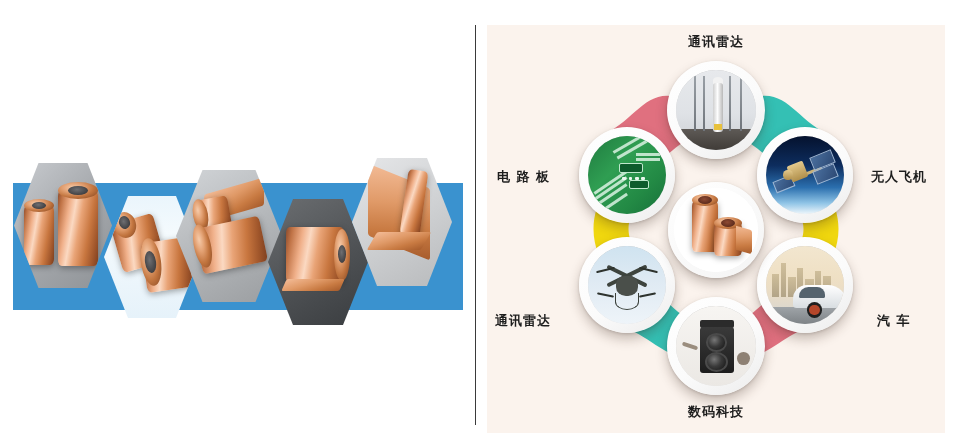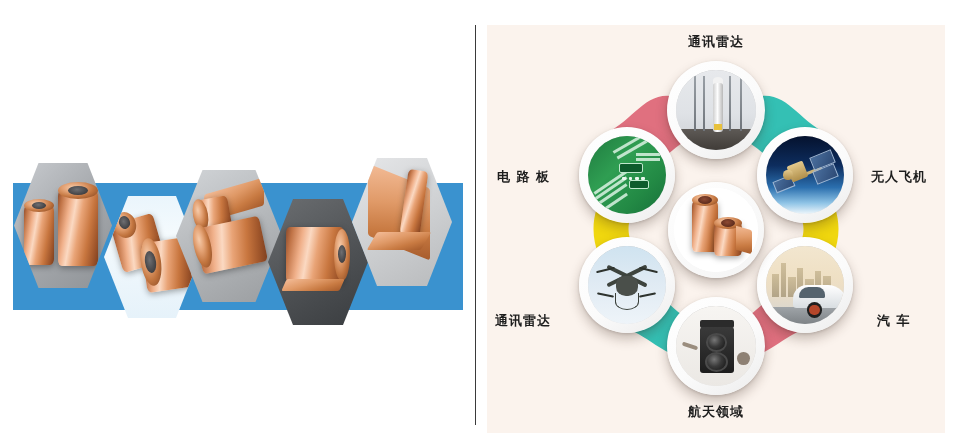--- a/index.html
+++ b/index.html
@@ -313,21 +313,21 @@
         <div class="scene sc-cam">
           <div class="acc" style="left:8%;  top:48%; width:20%; height:5%; transform:rotate(18deg);"></div>
           <div class="acc" style="left:76%; top:58%; width:16%; height:16%; border-radius:50%; background:#8e8174;"></div>
           <div class="hood" style="left:30%; top:18%; width:42%; height:10%;"></div>
           <div class="cbody" style="left:30%; top:26%; width:42%; height:58%;"></div>
           <div class="lens" style="left:37%; top:34%; width:27%; height:23%;"></div>
           <div class="lens" style="left:36%; top:58%; width:29%; height:25%;"></div>
         </div>
       </div>
     </div>
-    <div class="lbl" style="left:183px; top:378px; width:92px; text-align:center;">航天领域</div>
+    <div class="lbl" style="left:183px; top:378px; width:92px; text-align:center;">数码科技</div>
 
     <div class="node center" style="left:181px; top:157px; width:96px; height:96px;">
       <div class="photo" style="width:84px; height:84px;">
         <div class="scene sc-cu">
           <div class="roll" style="left:18px; top:12px; width:26px; height:52px;"></div>
           <div class="rollcap" style="left:18px; top:6px; width:26px; height:12px;"></div>
           <div class="rollhole" style="left:24px; top:8px; width:14px; height:8px;
                background:radial-gradient(ellipse at 45% 40%,#8e4a33 0%,#5d2c1d 70%,#3a1a10 100%);"></div>
           <div class="roll" style="left:40px; top:34px; width:28px; height:34px;"></div>
           <div class="rollcap" style="left:40px; top:29px; width:28px; height:12px;"></div>

